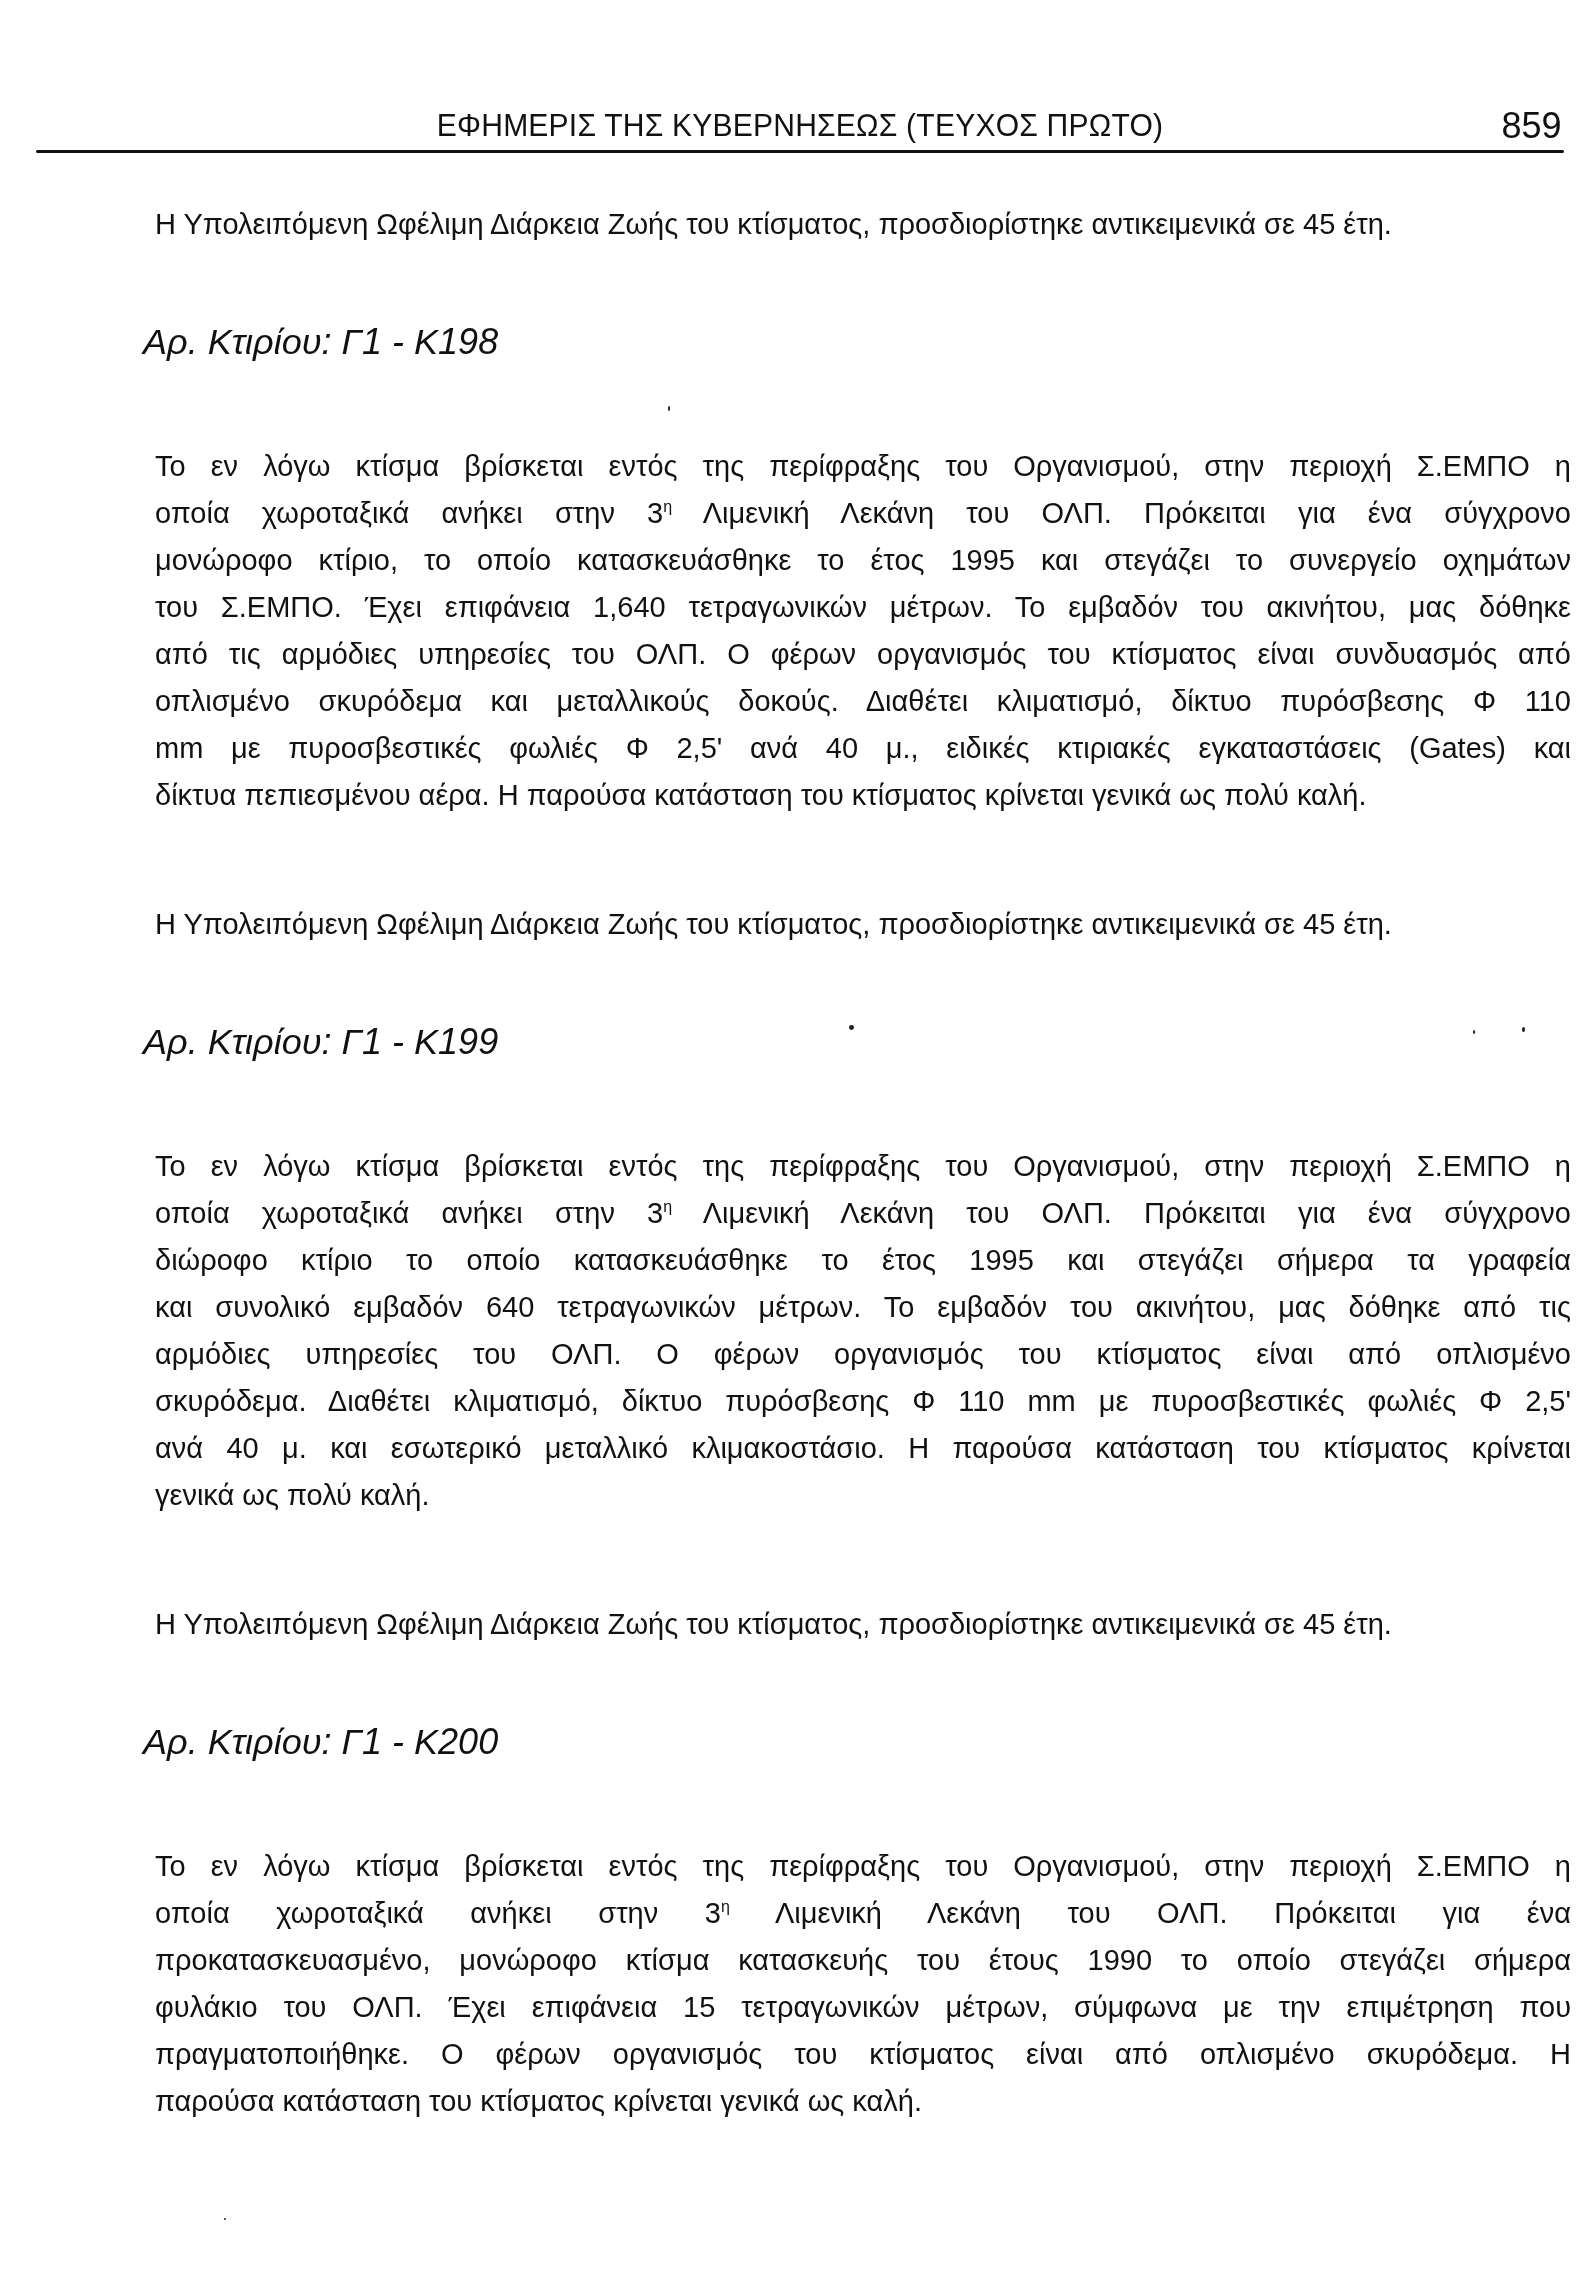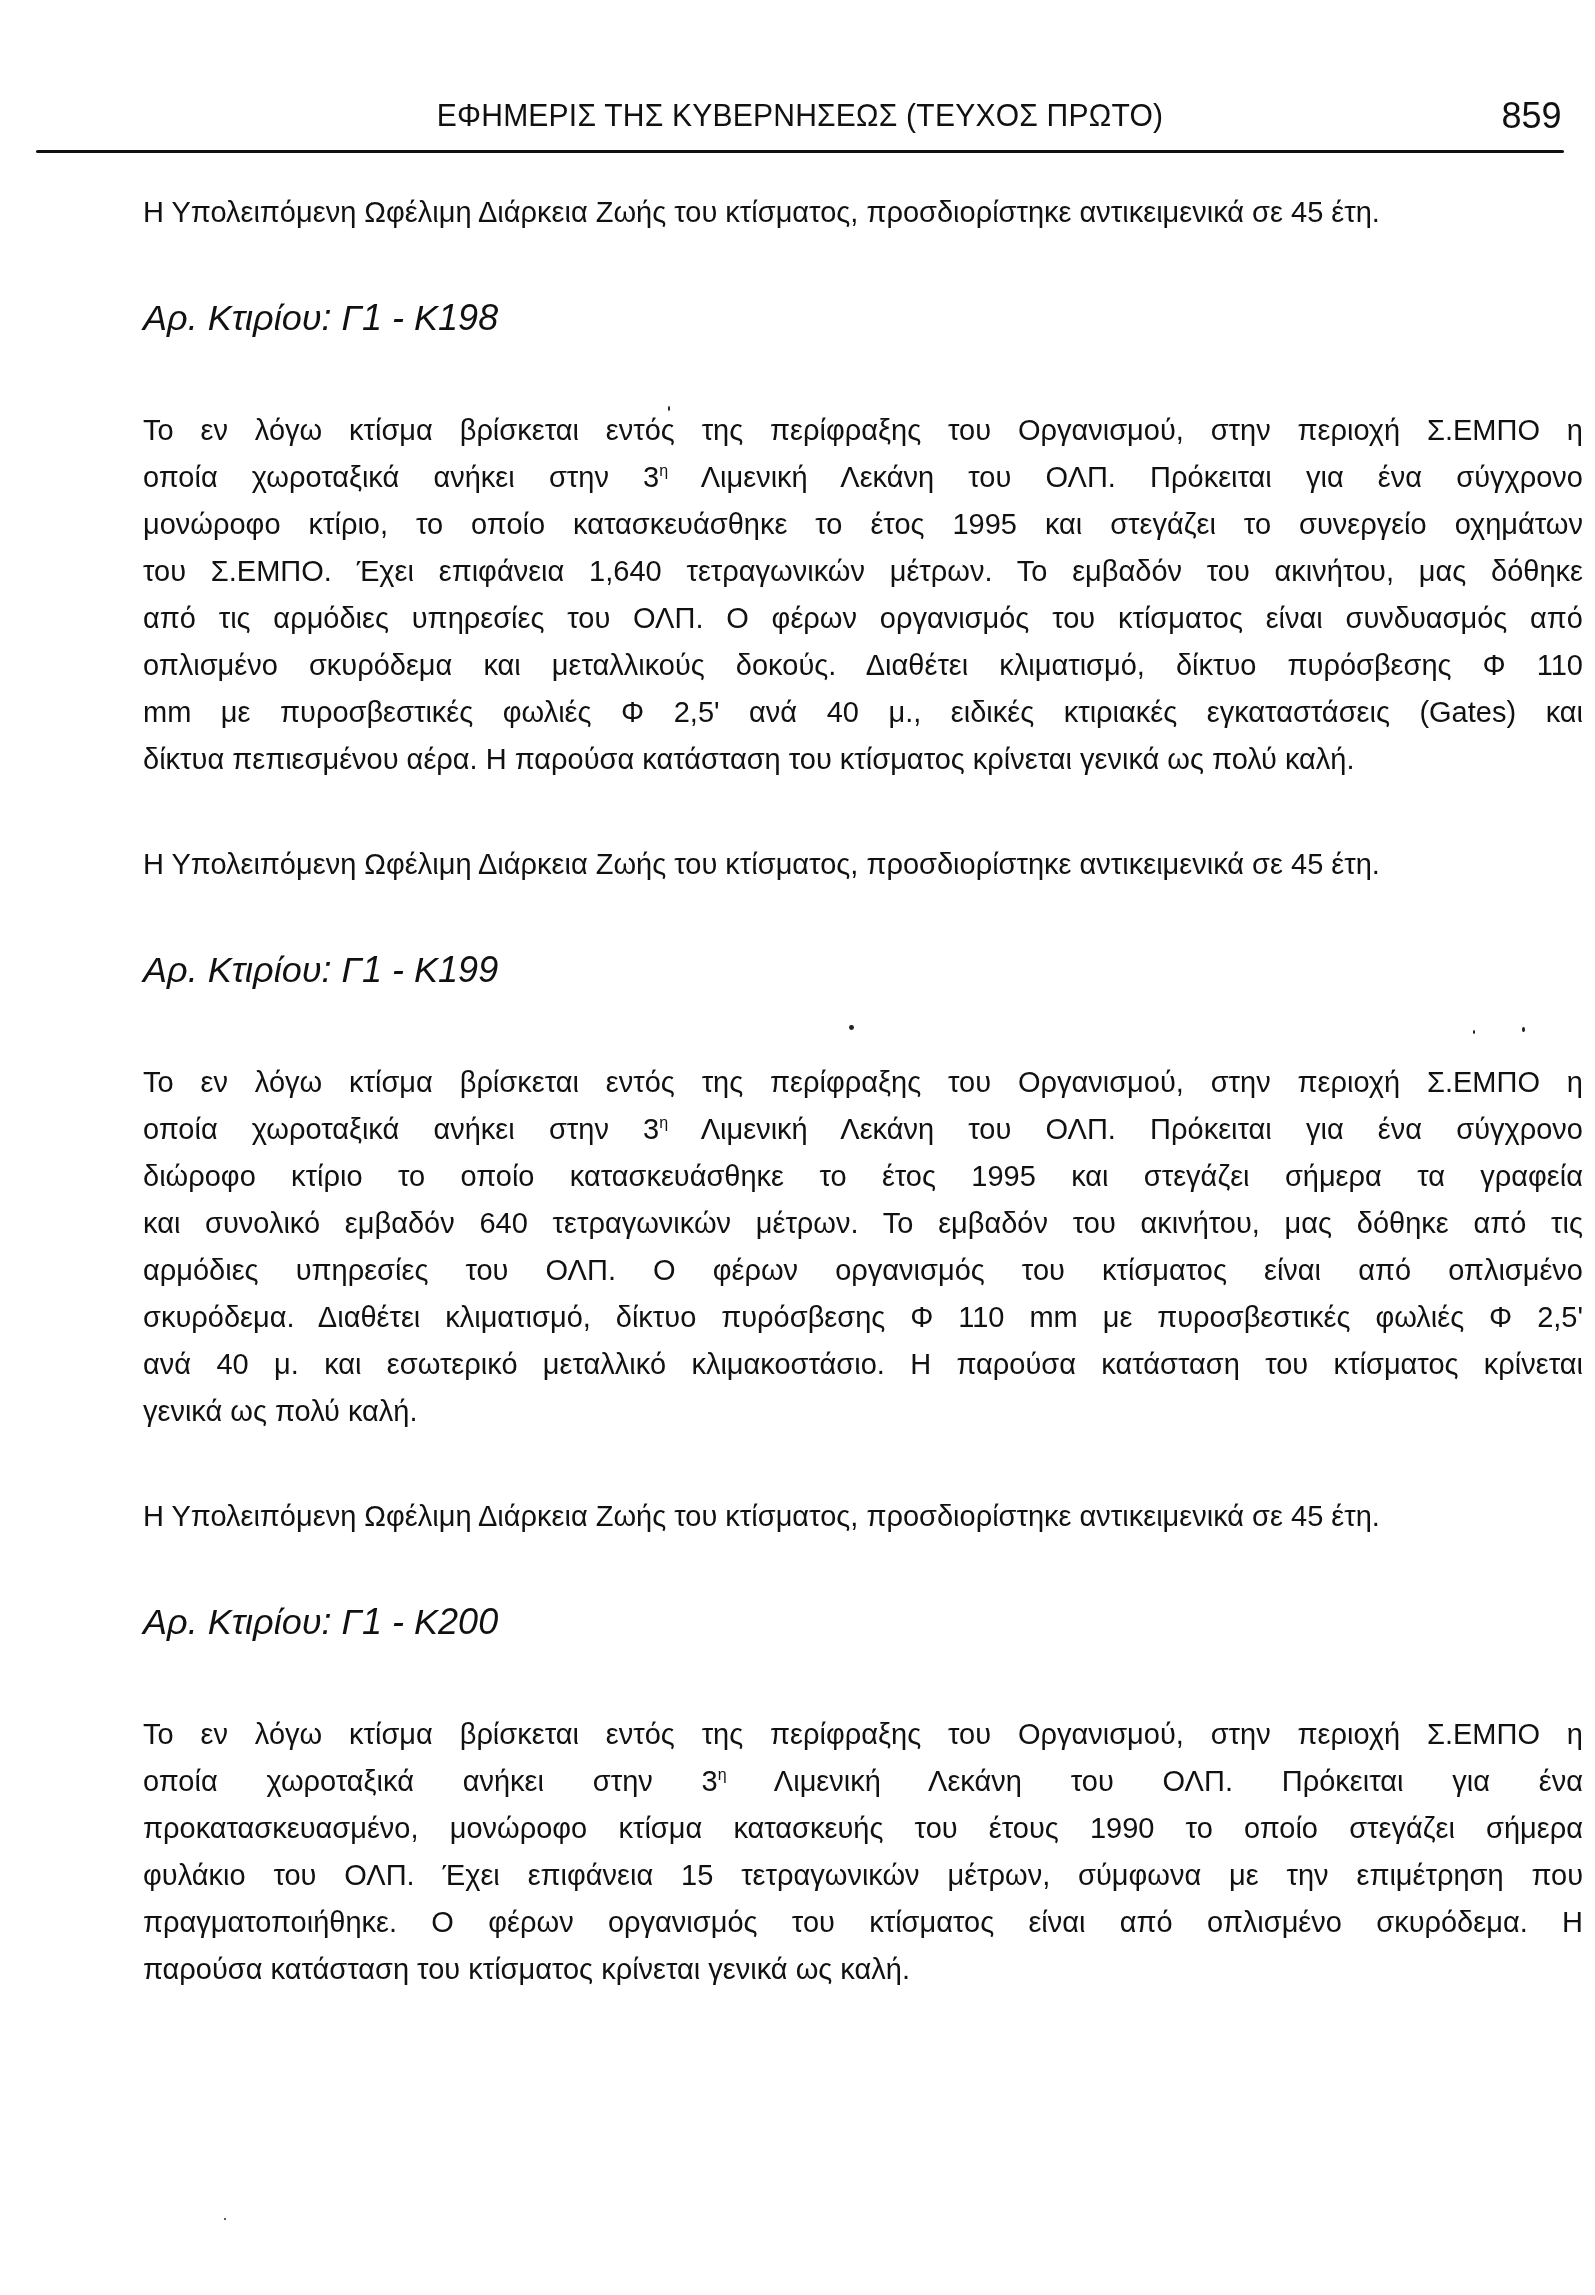--- a/index.html
+++ b/index.html
@@ -1,39 +1,39 @@
 <!DOCTYPE html>
 <html style="font-size:13px"><head>
   <meta charset="utf-8">
   <style>
     html, body { margin: 0; padding: 0; background: #ffffff; }
     body {
       width: 1596px; height: 2295px; position: relative; overflow: hidden;
       font-family: "Liberation Sans", sans-serif; color: #111111;
     }
     .page-header {
-      position: absolute; left: 36px; top: 96px; width: 1528px; height: 50px;
+      position: absolute; left: 36px; top: 106px; width: 1528px; height: 50px;
     }
     .header-title {
       position: absolute; left: 0; right: 0; top: 0; text-align: center;
       font-size: 31px; line-height: 40px; font-weight: normal; letter-spacing: 0.2px;
       transform: scaleX(0.97);
     }
     .page-number {
       position: absolute; right: 2.4px; top: 0; font-size: 36px; line-height: 40px;
     }
     .header-rule {
       position: absolute; left: 36px; top: 150px; width: 1528px; height: 3.2px; background: #111;
       border-radius: 1.6px;
     }
     .content {
       position: absolute; left: 143px; top: 189px; width: 1440px;
       font-size: 29px; line-height: 47px;
     }
-    .para { margin: 0; }
+    .para { margin: 12px; }
     .gap-a { height: 58px; }
     .gap-b { height: 66px; }
     .line { display: block; white-space: nowrap; }
     .j-line { display: block; text-align: justify; text-align-last: justify; white-space: normal; }
     .heading { margin: 0; font-size: 36px; line-height: 47px; font-style: italic; }
     sup { font-size: 16px; vertical-align: 11.3px; line-height: 0; }
     .speck { position: absolute; background: #222; border-radius: 50%; }
   </style>
 </head>
 <body>

